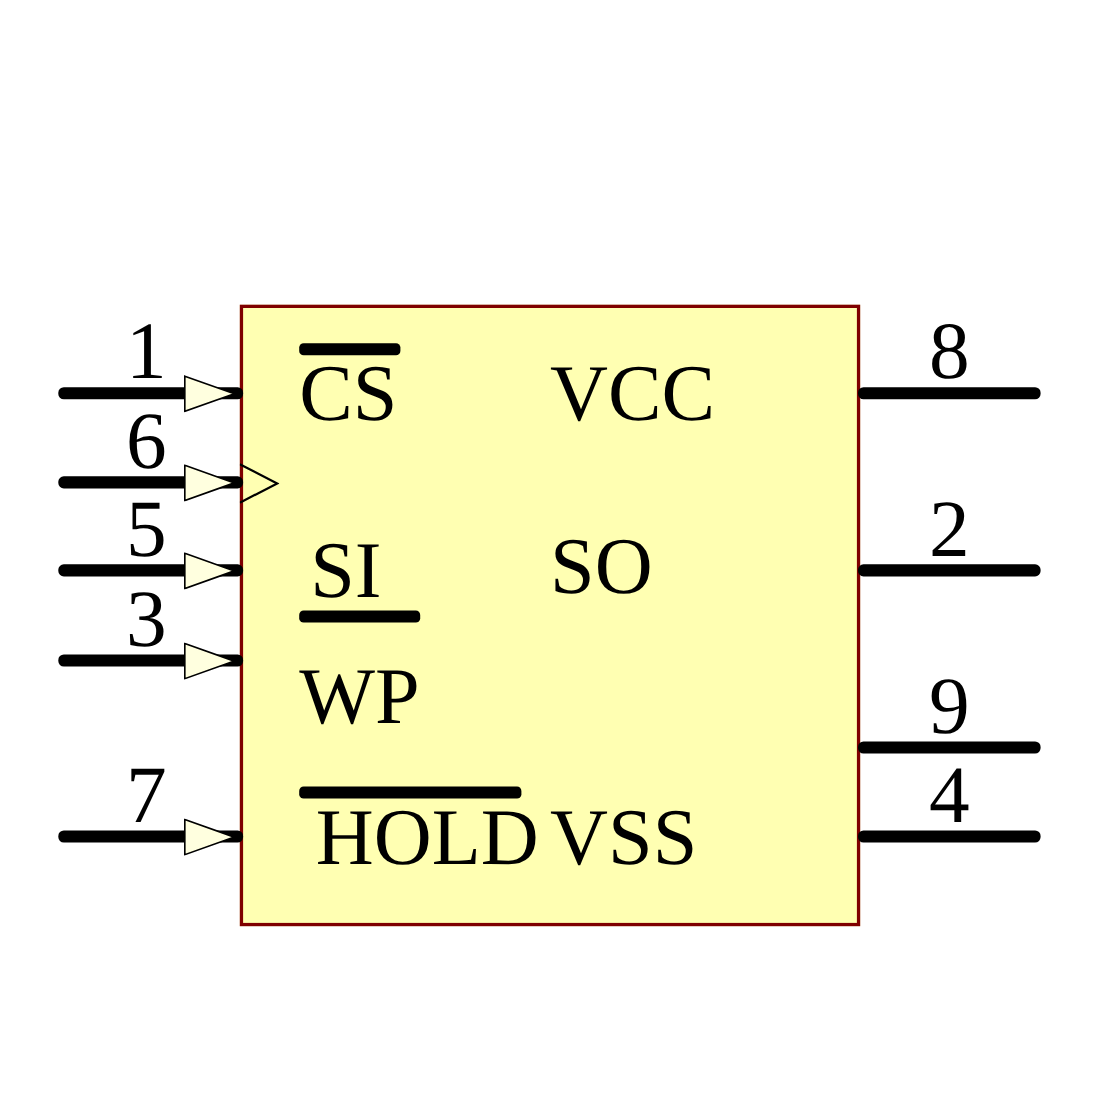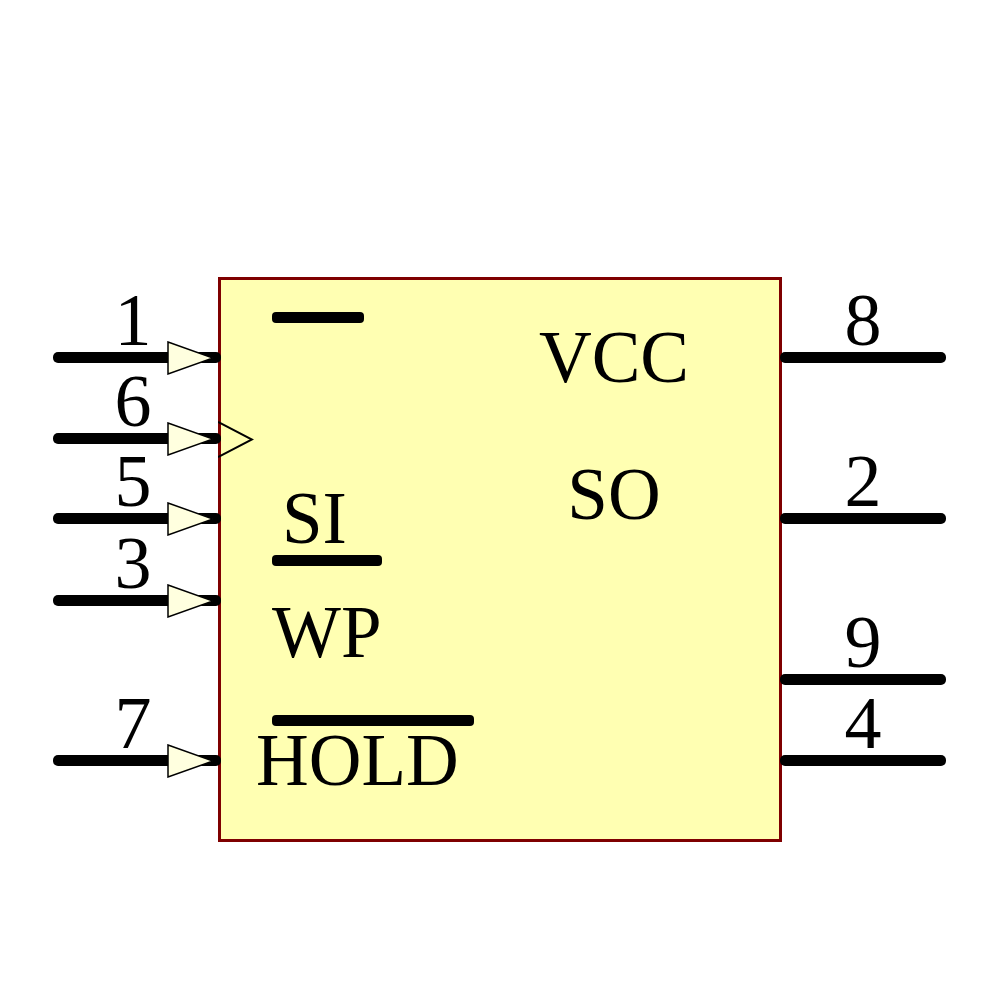--- a/index.html
+++ b/index.html
@@ -26,38 +26,39 @@
   .pin-num{
     position:absolute;width:160px;text-align:center;
     font-size:74px;line-height:74px;white-space:nowrap;
   }
   .pin-num.left{left:53px;}
   .pin-num.right{left:783px;}
   .pin-label{
     position:absolute;height:74px;line-height:74px;font-size:73px;
     white-space:nowrap;
   }
-  .pin-label.right{left:500px;width:228px;text-align:center;}
+  .pin-label.right{left:500px;width:228px;text-align:left;}
   .overline{position:absolute;height:11px;background:var(--ink);border-radius:4px;}
   .arrow-svg{position:absolute;left:167px;width:48px;height:34px;}
   .clock-svg{position:absolute;left:218px;top:421px;width:36px;height:37px;}
 </style>
 </head>
 <body>
 
 <div class="canvas">
 
   <div class="ic-body"></div>
 
   <div class="pin-line left" style="top:352px"></div>
   <svg class="arrow-svg" style="top:341px" viewBox="0 0 48 34">
     <polygon points="1,1 46,17 1,33" fill="var(--arrow-fill)" stroke="var(--ink)" stroke-width="1.5"></polygon>
   </svg>
   <div class="pin-num left" style="top:283px">1</div>
   <div class="overline" style="left:272px;top:312px;width:92px"></div>
+  <div class="pin-label" style="left:272px;top:321px">CS</div>
 
   <div class="pin-line left" style="top:433px"></div>
   <svg class="arrow-svg" style="top:422px" viewBox="0 0 48 34">
     <polygon points="1,1 46,17 1,33" fill="var(--arrow-fill)" stroke="var(--ink)" stroke-width="1.5"></polygon>
   </svg>
   <svg class="clock-svg" viewBox="0 0 36 37">
     <polyline points="0,1 34,18.5 0,36" fill="none" stroke="var(--ink)" stroke-width="2"></polyline>
   </svg>
   <div class="pin-num left" style="top:364px">6</div>
 
@@ -75,29 +76,30 @@
   <div class="pin-num left" style="top:526px">3</div>
   <div class="overline" style="left:272px;top:555px;width:110px"></div>
   <div class="pin-label" style="left:272px;top:596px">WP</div>
 
   <div class="pin-line left" style="top:755px"></div>
   <svg class="arrow-svg" style="top:744px" viewBox="0 0 48 34">
     <polygon points="1,1 46,17 1,33" fill="var(--arrow-fill)" stroke="var(--ink)" stroke-width="1.5"></polygon>
   </svg>
   <div class="pin-num left" style="top:686px">7</div>
   <div class="overline" style="left:272px;top:715px;width:202px"></div>
-  <div class="pin-label" style="left:256px;top:724px">HOLD</div>
+  <div class="pin-label" style="left:287px;top:724px">HOLD</div>
 
   <div class="pin-line right" style="top:352px"></div>
   <div class="pin-num right" style="top:283px">8</div>
   <div class="pin-label right" style="top:321px">VCC</div>
 
   <div class="pin-line right" style="top:513px"></div>
   <div class="pin-num right" style="top:444px">2</div>
-  <div class="pin-label right" style="top:458px">SO</div>
+  <div class="pin-label right" style="top:478px">SO</div>
 
   <div class="pin-line right" style="top:674px"></div>
   <div class="pin-num right" style="top:605px">9</div>
 
   <div class="pin-line right" style="top:755px"></div>
   <div class="pin-num right" style="top:686px">4</div>
+  <div class="pin-label right" style="top:724px">VSS</div>
 
 </div>
 
 </body></html>

